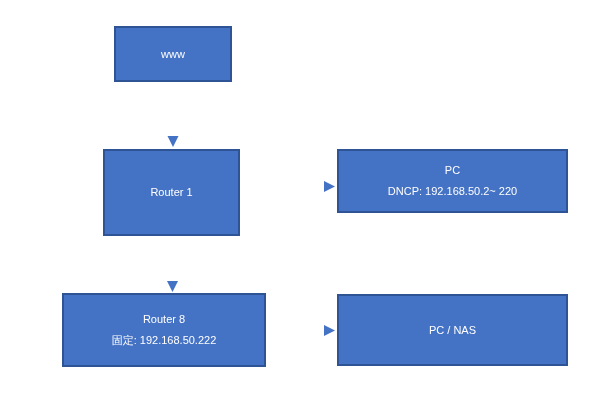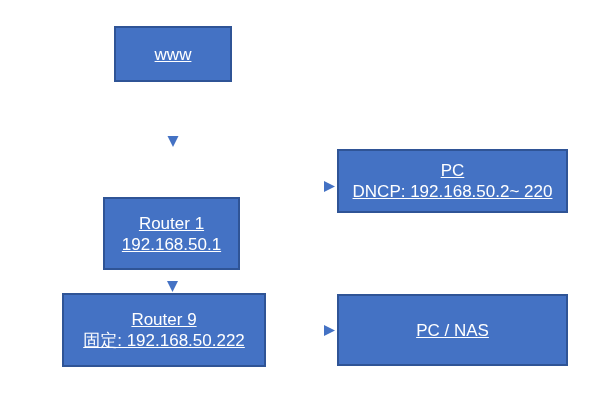--- a/index.html
+++ b/index.html
@@ -29,29 +29,28 @@
     position: absolute;
     box-sizing: border-box;
     background: var(--node-fill, #4472C4);
     border: 2px solid var(--node-border, #2F5496);
     color: var(--node-text, #ffffff);
     display: flex;
     flex-direction: column;
     align-items: center;
     justify-content: center;
     text-align: center;
-    font-size: 17px;
+    font-size: 11px;
     line-height: 21px;
-    text-decoration: underline;
   }
   .node .subtitle {
     white-space: pre;
   }
   #node-www       { left: 114px; top: 26px;  width: 118px; height: 56px; }
-  #node-router1   { left: 103px; top: 149px; width: 137px; height: 73px; margin-top: 48px; }
+  #node-router1   { left: 103px; top: 149px; width: 137px; height: 87px; }
   #node-pc1       { left: 337px; top: 149px; width: 231px; height: 64px; }
   #node-router2   { left: 62px;  top: 293px; width: 204px; height: 74px; }
   #node-pc2       { left: 337px; top: 294px; width: 231px; height: 72px; text-align: right; }
 </style>
 </head>
 <body>
 
 <div class="canvas">
 
   <svg class="arrows" viewBox="0 0 611 406" xmlns="http://www.w3.org/2000/svg">
@@ -89,30 +88,29 @@
       <polygon class="arrow-head" points="335,330.5 324,325 324,336"></polygon>
     </g>
   </svg>
 
   <div class="node" id="node-www">
     <div class="title">www</div>
   </div>
 
   <div class="node" id="node-router1">
     <div class="title">Router 1</div>
-    <div class="subtitle">192.168.50.1</div>
   </div>
 
   <div class="node" id="node-pc1">
     <div class="title">PC</div>
     <div class="subtitle">DNCP: 192.168.50.2~ 220</div>
   </div>
 
   <div class="node" id="node-router2">
-    <div class="title">Router 9</div>
+    <div class="title">Router 8</div>
     <div class="subtitle">固定: 192.168.50.222</div>
   </div>
 
   <div class="node" id="node-pc2">
     <div class="title">PC / NAS</div>
   </div>
 
 </div>
 
 </body></html>

